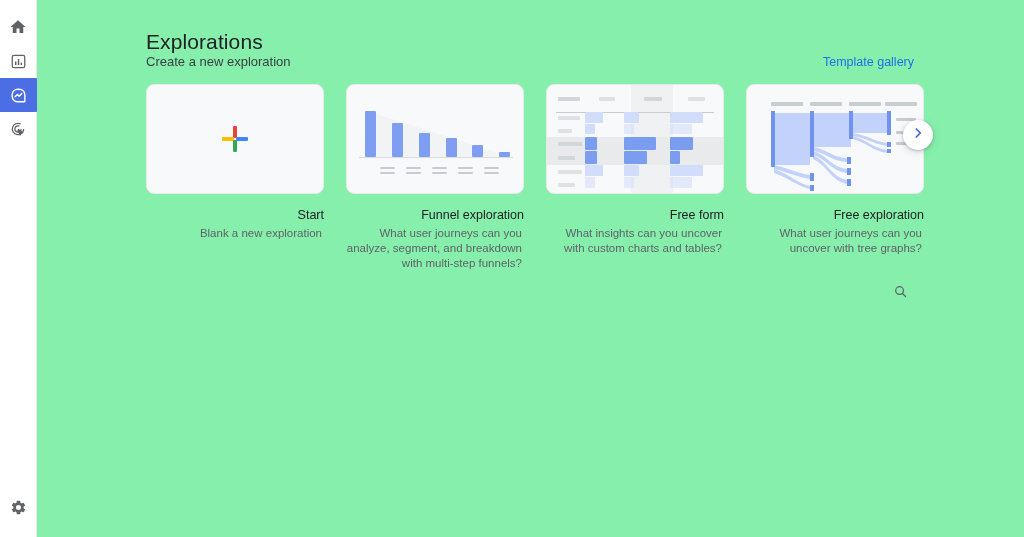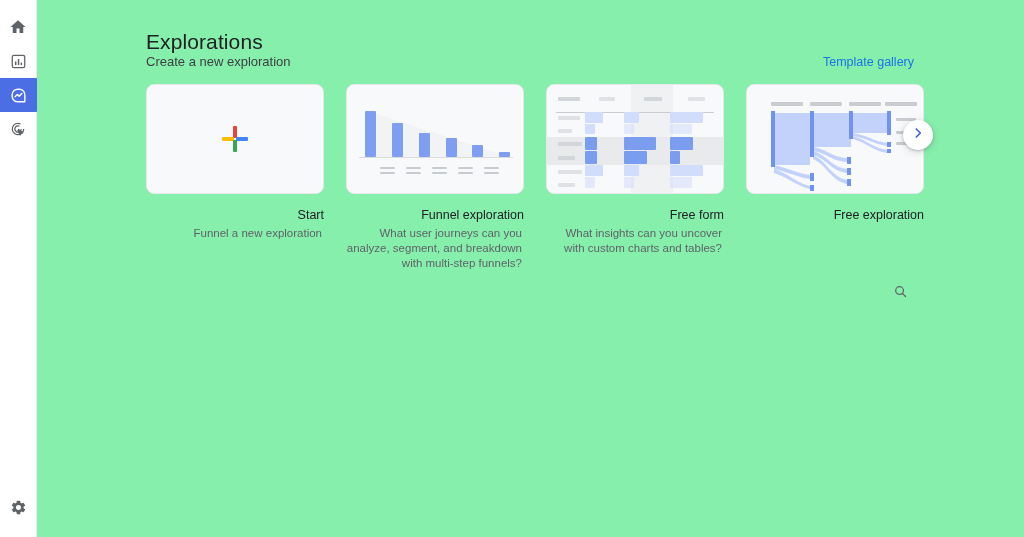--- a/index.html
+++ b/index.html
@@ -255,21 +255,21 @@
       <div class="card">
         <div class="thumb">
           <div class="plus-wrap">
             <div class="plus-arm arm-top"></div>
             <div class="plus-arm arm-left"></div>
             <div class="plus-arm arm-right"></div>
             <div class="plus-arm arm-bottom"></div>
           </div>
         </div>
         <div class="card-title">Start</div>
-        <div class="card-desc">Funnel a new exploration</div>
+        <div class="card-desc">Blank a new exploration</div>
       </div>
 
       <div class="card">
         <div class="thumb">
           <div style="position:absolute;inset:0;">
             <div class="fn-shade" style="left:20px; top:26px; width:143px; height:46px; clip-path:polygon(0 0,100% 100%,0 100%);"></div>
             <div class="fn-bar" style="left:18px; top:26px;  width:11px; height:46px;"></div>
             <div class="fn-bar" style="left:45px; top:38px;  width:11px; height:34px;"></div>
             <div class="fn-bar" style="left:72px; top:48px;  width:11px; height:24px;"></div>
             <div class="fn-bar" style="left:99px; top:53px;  width:11px; height:19px;"></div>
@@ -375,20 +375,21 @@
             <rect x="63" y="100" width="4" height="6" fill="#6f93ef"></rect>
             <rect x="140" y="57" width="4" height="5" fill="#6f93ef"></rect>
             <rect x="140" y="64" width="4" height="4" fill="#6f93ef"></rect>
 
             <rect x="149" y="33" width="20" height="3" rx="1" fill="#c9ccd1"></rect>
             <rect x="149" y="46" width="20" height="3" rx="1" fill="#c9ccd1"></rect>
             <rect x="149" y="57" width="20" height="3" rx="1" fill="#c9ccd1"></rect>
           </svg>
         </div>
         <div class="card-title">Free exploration</div>
+        <div class="card-desc">What user journeys can you uncover with tree graphs?</div>
       </div>
 
     </div>
 
     <div class="next-btn">
       <span>
         <svg width="14" height="14" viewBox="0 0 24 24" fill="none" stroke="#3b5bdb" stroke-width="2.6" stroke-linecap="round" stroke-linejoin="round">
           <polyline points="9,5 16,12 9,19"></polyline>
         </svg>
       </span>

